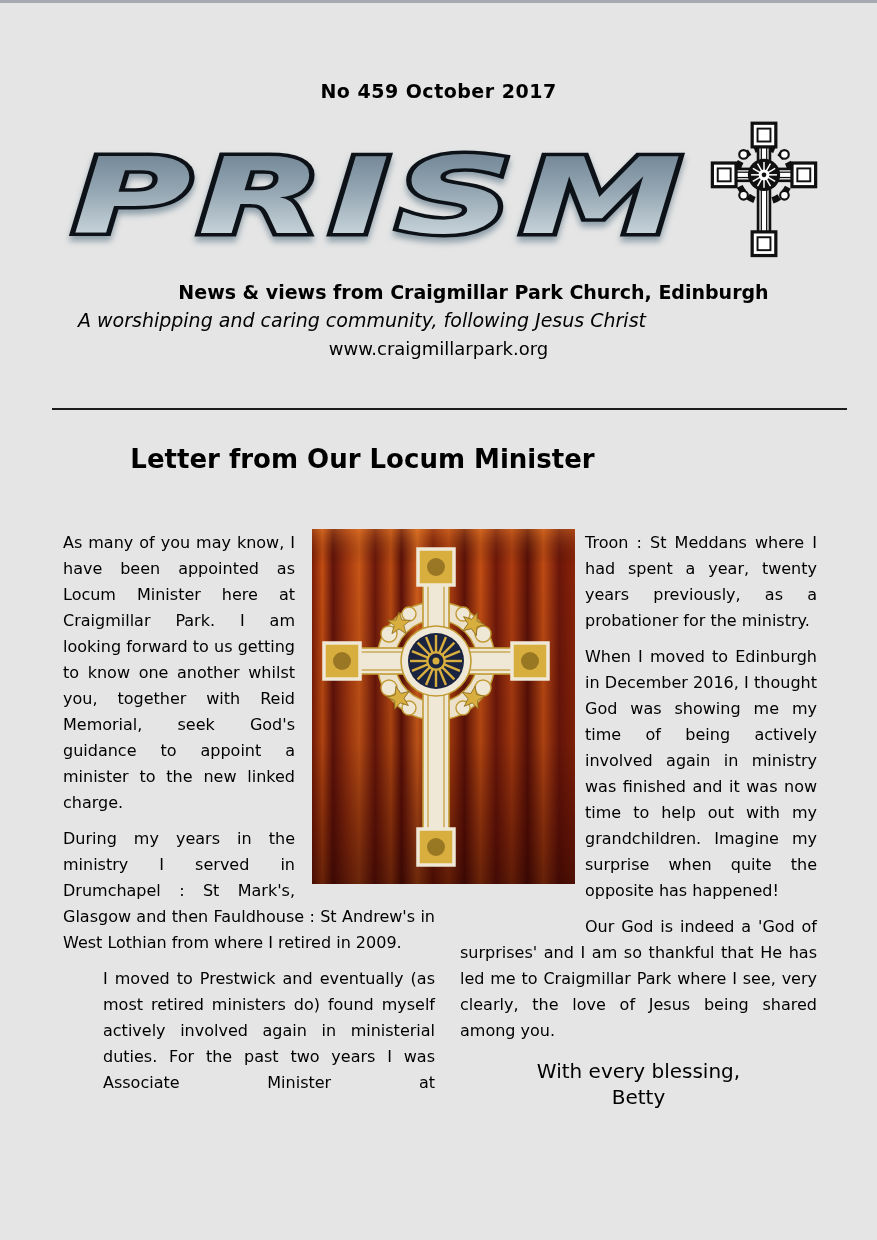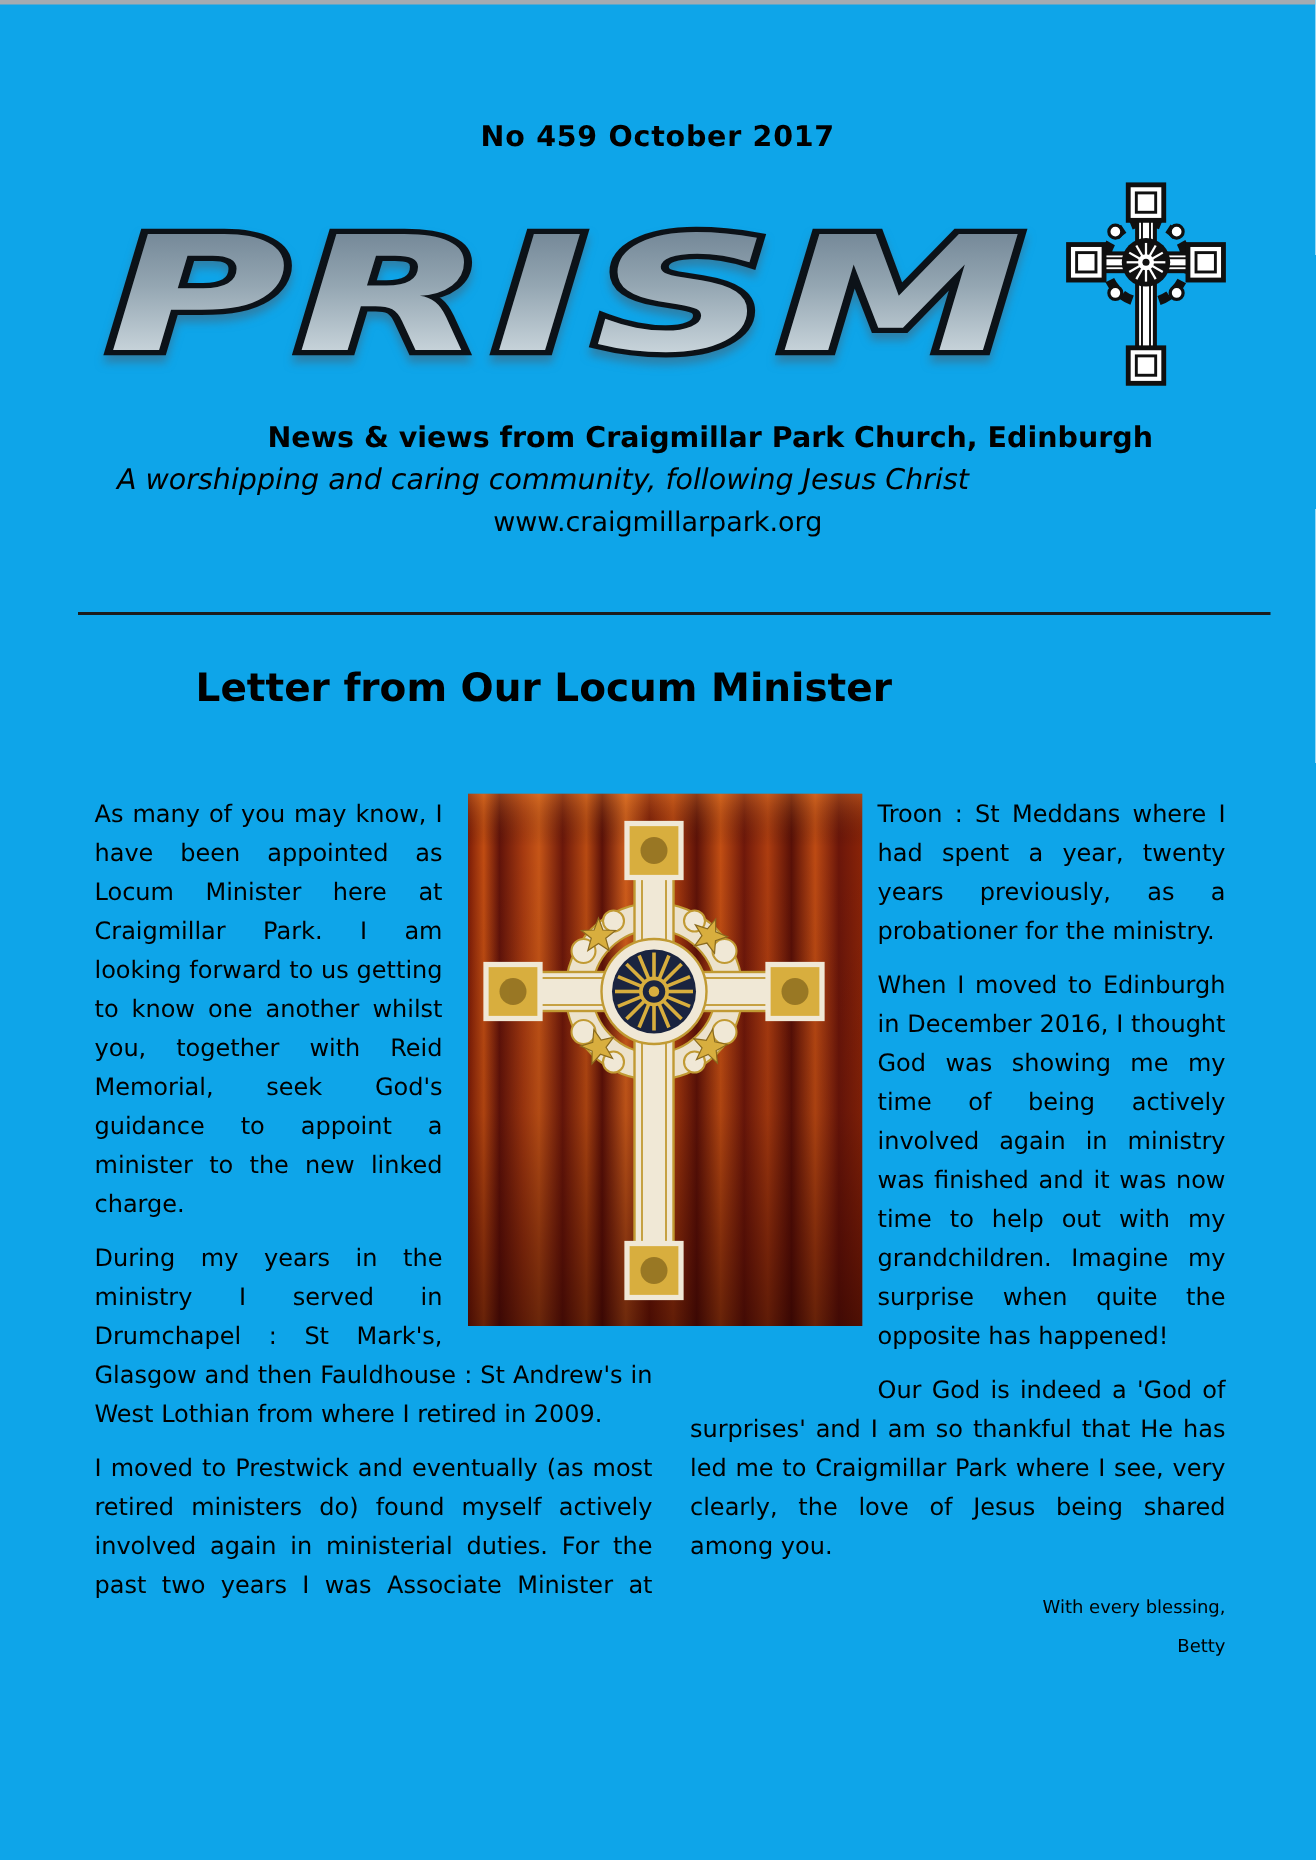--- a/index.html
+++ b/index.html
@@ -1,19 +1,19 @@
 <!DOCTYPE html>
 <html><head>
 <meta charset="utf-8">
 <style>
   html,body{margin:0;padding:0;background:#ffffff;}
   .page{
     position:relative;
     width:877px;height:1240px;
-    background:#0ea5e9;
+    background:#e5e5e5;
     font-family:"DejaVu Sans", sans-serif;
     color:#000;
     overflow:hidden;
   }
   .top-strip{
     position:absolute;top:0;left:0;width:877px;height:3px;
     background:#a5abb1;
   }
   .issue-line{
     position:absolute;top:80px;left:0;width:877px;
@@ -46,24 +46,24 @@
     position:absolute;top:444px;left:0;width:725px;
     text-align:center;font-size:26px;font-weight:bold;
   }
   .col{
     position:absolute;top:530px;
     font-size:16px;line-height:26px;
   }
   .col-left{left:63px;width:372px;}
   .col-right{left:460px;width:357px;}
   .col p{margin:0 0 10px 0;text-align:justify;}
-  .col p.force-just{text-align-last:justify;}
+  .col p.force-just{text-align-last:justify;margin-left:40px;}
   .spacer-right{float:right;width:140px;height:350px;}
   .spacer-left{float:left;width:125px;height:390px;}
-  .closing{margin-top:14px;font-size:12px;line-height:26px;text-align:right;}
+  .closing{margin-top:14px;font-size:20px;line-height:26px;text-align:center;}
   .cross-photo{
     position:absolute;top:529px;left:312px;width:263px;height:355px;
   }
 </style>
 </head>
 <body>
 
 <div class="page">
 
   <div class="top-strip"></div>

